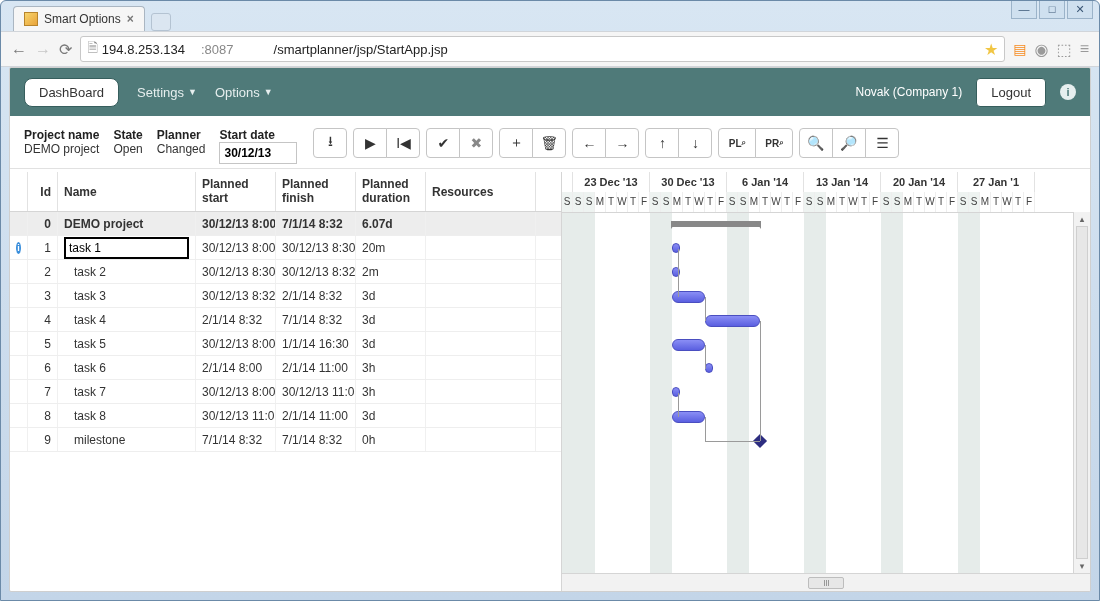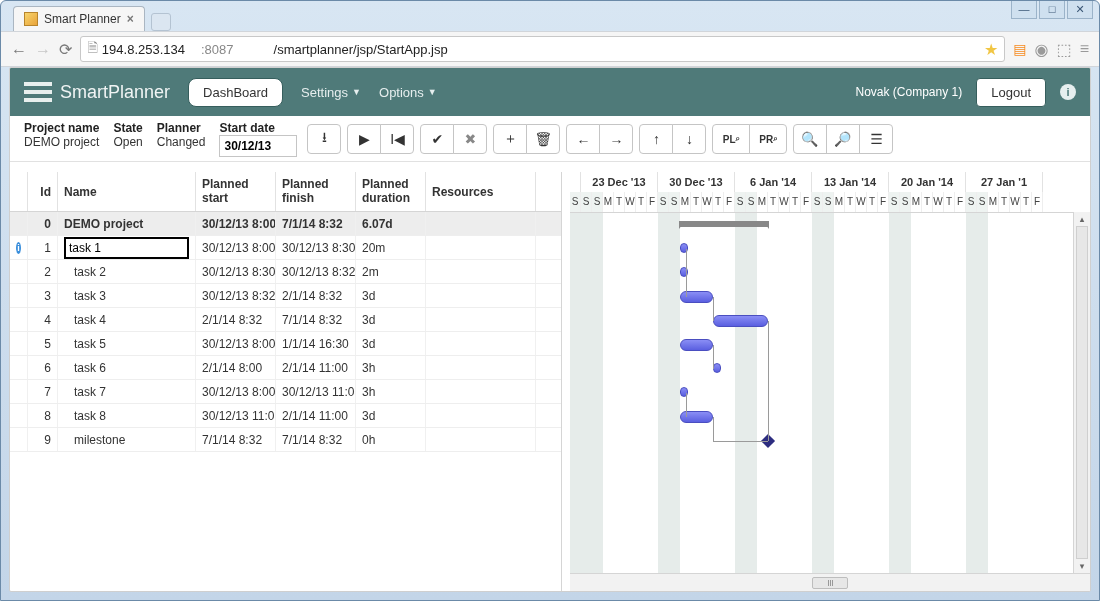--- a/index.html
+++ b/index.html
@@ -36,38 +36,38 @@
   .logo-mark span { display: block; height: 4px; background: #e8efee; }
   .brand { font-size: 18px; font-weight: 500; color: #f0f4f4; }
   .nav-btn-primary { background: #fff; color: #333; border: 1px solid #365e5d; border-radius: 8px; padding: 6px 14px; font-size: 13px; }
   .nav-link { color: #e6eeee; font-size: 13px; display: flex; align-items: center; gap: 4px; }
   .nav-link .caret { font-size: 9px; }
   .nav-right { margin-left: auto; display: flex; align-items: center; gap: 14px; }
   .logout-btn { background: #fff; color: #333; border: 1px solid #365e5d; border-radius: 4px; padding: 6px 14px; font-size: 13px; }
   .info-circle { width: 16px; height: 16px; background: #e6eeee; color: #4f7a79; border-radius: 50%; text-align: center; line-height: 16px; font-size: 11px; font-weight: bold; }
 
   
-  .meta-toolbar { display: flex; align-items: center; padding: 5px 14px 4px; border-bottom: 1px solid #e1e1e1; }
+  .meta-toolbar { display: flex; align-items: flex-start; padding: 12px 14px 4px; gap: 6px; border-bottom: 1px solid #e1e1e1; }
   .meta-cols { display: flex; gap: 14px; }
   .meta-col { display: flex; flex-direction: column; }
   .meta-col .lbl { font-weight: bold; font-size: 12px; color: #222; white-space: nowrap; }
   .meta-col .val { font-size: 12px; color: #333; white-space: nowrap; }
   .startdate-input { height: 22px; border: 1px solid #c5c5c5; font-size: 12px; padding: 0 4px; width: 78px; font-weight: bold; }
   .toolbar { display: flex; gap: 6px; margin-left: 10px; align-items: center; }
   .btn-group { display: flex; }
   .tbtn { width: 34px; height: 30px; background: #fff; border: 1px solid #c5c5c5; border-radius: 4px; display: flex; align-items: center; justify-content: center; font-size: 14px; color: #333; }
   .btn-group .tbtn { border-radius: 0; margin-left: -1px; }
   .btn-group .tbtn:first-child { border-radius: 4px 0 0 4px; margin-left: 0; }
   .btn-group .tbtn:last-child { border-radius: 0 4px 4px 0; }
   .tbtn.small-text { font-size: 10px; font-weight: bold; width: 38px; }
 
   
   .main-split { display: flex; position: absolute; top: 104px; left: 0; right: 0; bottom: 0; }
   .grid-pane { width: 552px; border-right: 1px solid #d5d5d5; display: flex; flex-direction: column; }
-  .gantt-pane { flex: 1; display: flex; flex-direction: column; position: relative; margin-left: 8px; }
+  .gantt-pane { flex: 1; display: flex; flex-direction: column; position: relative; }
 
   
   .grid-header { display: flex; background: #fff; border-bottom: 1px solid #d5d5d5; height: 40px; font-weight: bold; font-size: 12px; color: #333; }
   .gh { border-right: 1px solid #e2e2e2; padding: 4px 6px; display: flex; align-items: center; }
   .gh.wrap { flex-direction: column; align-items: flex-start; justify-content: center; line-height: 1.1; }
   .col-info { width: 18px; }
   .col-id { width: 30px; text-align: center; justify-content: flex-end; }
   .col-name { width: 138px; }
   .col-start { width: 80px; }
   .col-finish { width: 80px; }
@@ -115,21 +115,21 @@
 <div class="browser-frame">
   <div class="window-controls">
     <div class="win-btn">—</div>
     <div class="win-btn">□</div>
     <div class="win-btn">✕</div>
   </div>
 
   <div class="tab-strip">
     <div class="browser-tab">
       <span class="favicon"></span>
-      <span>Smart Planner</span>
+      <span>Smart Options</span>
       <span class="close-x">×</span>
     </div>
     <div class="new-tab"></div>
   </div>
 
   <div class="address-row">
     <span class="nav-icon">←</span>
     <span class="nav-icon" style="color:#c7c7c7">→</span>
     <span class="nav-icon">⟳</span>
     <div class="addr-bar">
@@ -143,28 +143,20 @@
     </div>
     <span class="rss">▤</span>
     <span class="gray-icon">◉</span>
     <span class="gray-icon">⬚</span>
     <span class="gray-icon">≡</span>
   </div>
 
   <div class="app-area">
 
     <div class="app-nav">
-      <div class="logo-block">
-        <div class="logo-mark">
-            <span></span>
-            <span></span>
-            <span></span>
-          </div>
-        <div class="brand">SmartPlanner</div>
-      </div>
       <button class="nav-btn-primary">DashBoard</button>
       <div class="nav-link">
         <span>Settings</span>
         <span class="caret">▼</span>
       </div>
       <div class="nav-link">
         <span>Options</span>
         <span class="caret">▼</span>
       </div>
       <div class="nav-right">

